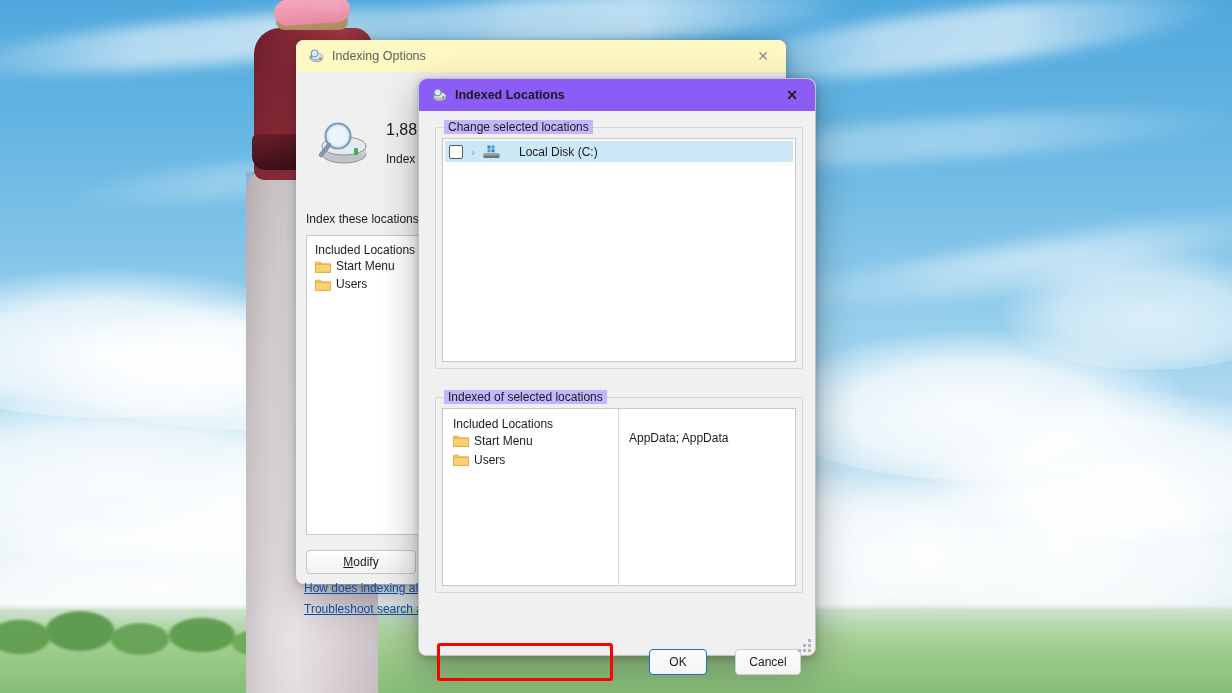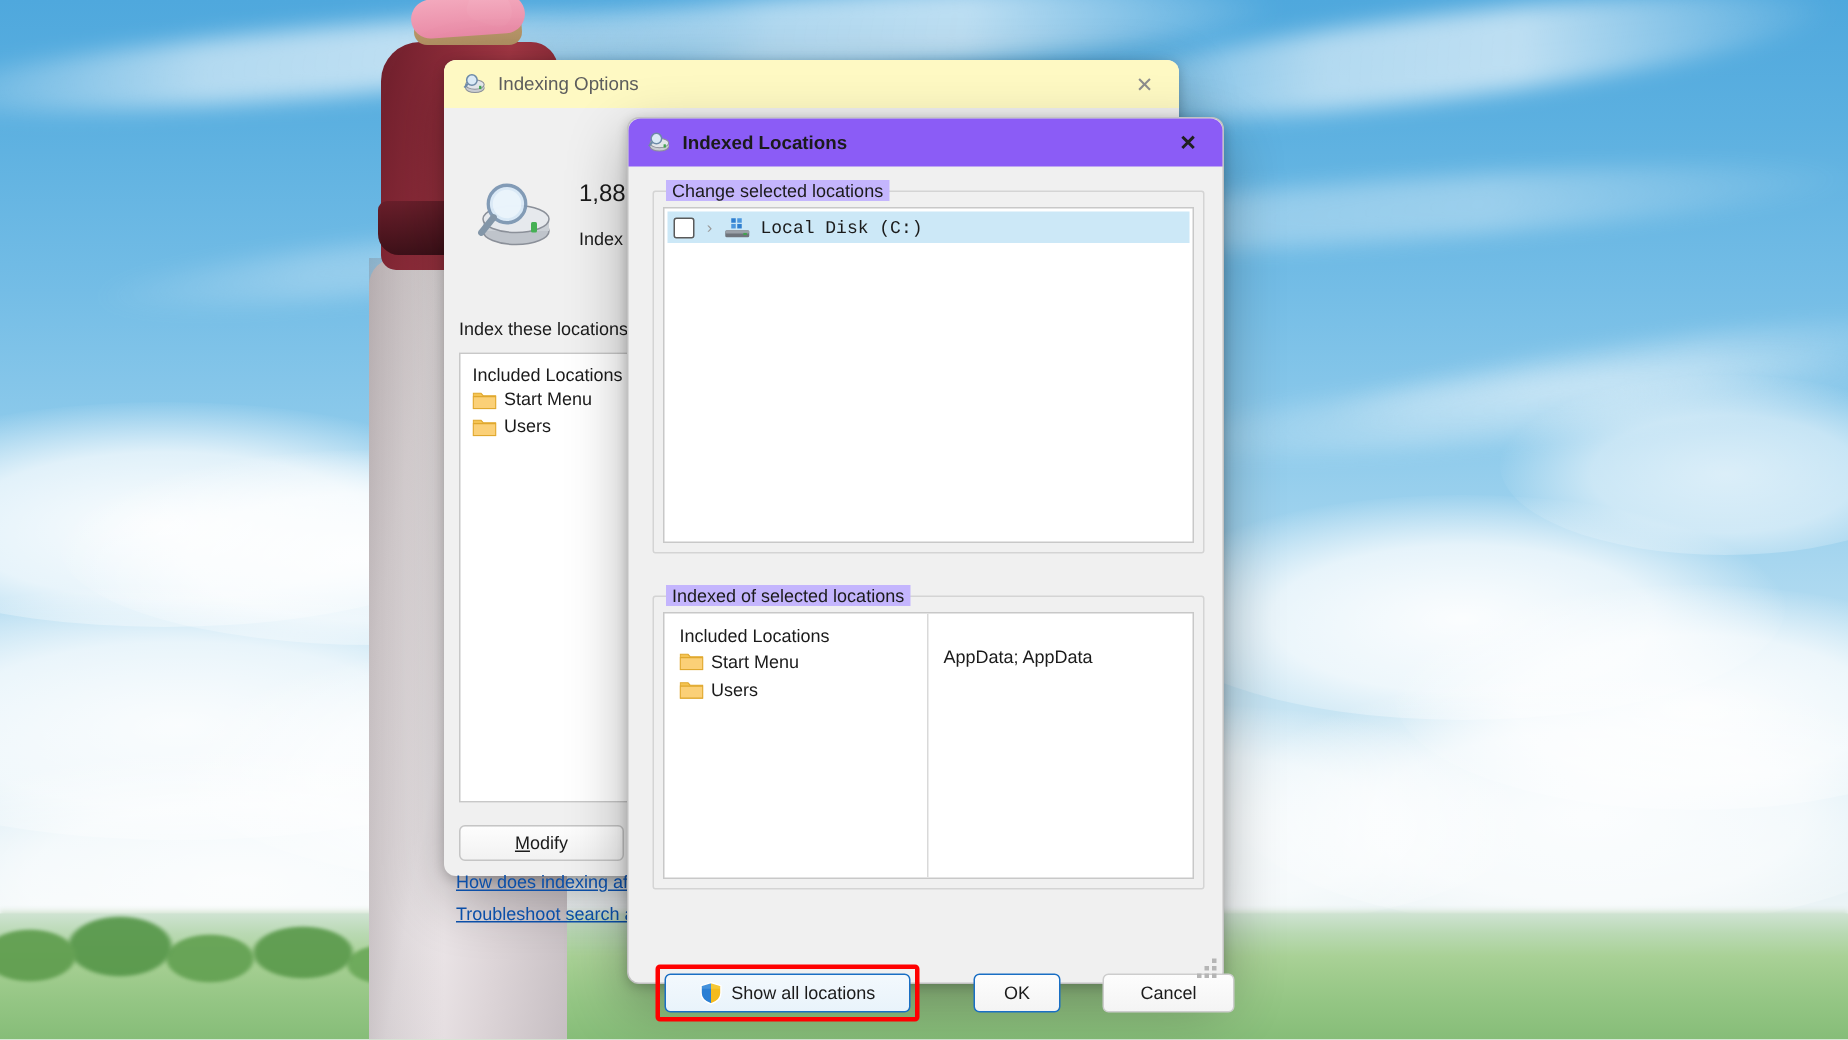--- a/index.html
+++ b/index.html
@@ -226,21 +226,21 @@
     flex: 0 0 auto;
   }
   .tree-expander {
     width: 16px; height: 16px;
     display: flex; align-items: center; justify-content: center;
     color: #9a9a9a; font-size: 11px;
     flex: 0 0 auto;
     margin-left: 2px;
   }
   .drive-icon { width: 17px; height: 14px; position: relative; flex: 0 0 auto; margin-left: 2px; }
-  .tree-label { margin-left: 7px; white-space: nowrap; font-family: Liberation Mono, monospace; }
+  .tree-label { margin-left: 19px; white-space: nowrap; }
 
   #gb-summary { left: 16px; top: 286px; width: 368px; height: 196px; }
   #summary-list {
     position: absolute; left: 6px; top: 10px; width: 354px; height: 178px;
     background: #ffffff; border: 1px solid #c8c8c8;
     display: flex;
     overflow: hidden;
   }
   .sum-col { position: relative; height: 100%; }
   .sum-col.left { width: 176px; border-right: 1px solid #d9d9d9; }
@@ -273,21 +273,21 @@
     gap: 5px;
   }
   #red-highlight {
     position: absolute;
     left: 18px; top: 532px; width: 176px; height: 38px;
     border: 3px solid #ff0000;
     border-radius: 3px;
     pointer-events: none;
   }
   #btn-ok { left: 230px; top: 538px; width: 58px; border: 1px solid #1a6fc4; }
-  #btn-cancel { left: 316px; top: 538px; width: 88px; }
+  #btn-cancel { left: 316px; top: 538px; width: 66px; }
 
   .shield-icon { width: 16px; height: 16px; position: relative; flex: 0 0 auto; }
 
   #resize-grip {
     position: absolute; right: 4px; bottom: 3px; width: 13px; height: 13px;
   }
   #resize-grip span {
     position: absolute; width: 3px; height: 3px; background: #b5b5b5;
   }
 </style>
@@ -465,32 +465,20 @@
           <div class="sum-row">
             <span></span>
           </div>
           <div class="sum-row">
             <span>AppData; AppData</span>
           </div>
         </div>
       </div>
     </div>
 
-    <div class="btn" id="btn-show-all">
-      <span class="shield-icon">
-        <svg width="16" height="16" viewBox="0 0 16 16">
-          <path d="M8 1 L14.6 3.1 V8 C14.6 11.6 11.6 14.1 8 15.2 C4.4 14.1 1.4 11.6 1.4 8 V3.1 Z" fill="#f5bb1d"></path>
-          <path d="M8 1 L1.4 3.1 V8 C1.4 11.6 4.4 14.1 8 15.2 Z" fill="#2b7fd4"></path>
-          <path d="M8 1 L14.6 3.1 V5.2 H8 Z" fill="#f5d34a" opacity=".55"></path>
-          <path d="M8 1 L1.4 3.1 V5.2 H8 Z" fill="#5aa3e2" opacity=".55"></path>
-          <path d="M8 1 L14.6 3.1 V8 C14.6 11.6 11.6 14.1 8 15.2 C4.4 14.1 1.4 11.6 1.4 8 V3.1 Z" fill="none" stroke="#ffffff" stroke-width=".9"></path>
-        </svg>
-      </span>
-      <span>Show all locations</span>
-    </div>
     <div id="red-highlight"></div>
 
     <div class="btn" id="btn-ok">
       <span>OK</span>
     </div>
     <div class="btn" id="btn-cancel">
       <span>Cancel</span>
     </div>
 
     <div id="resize-grip">

